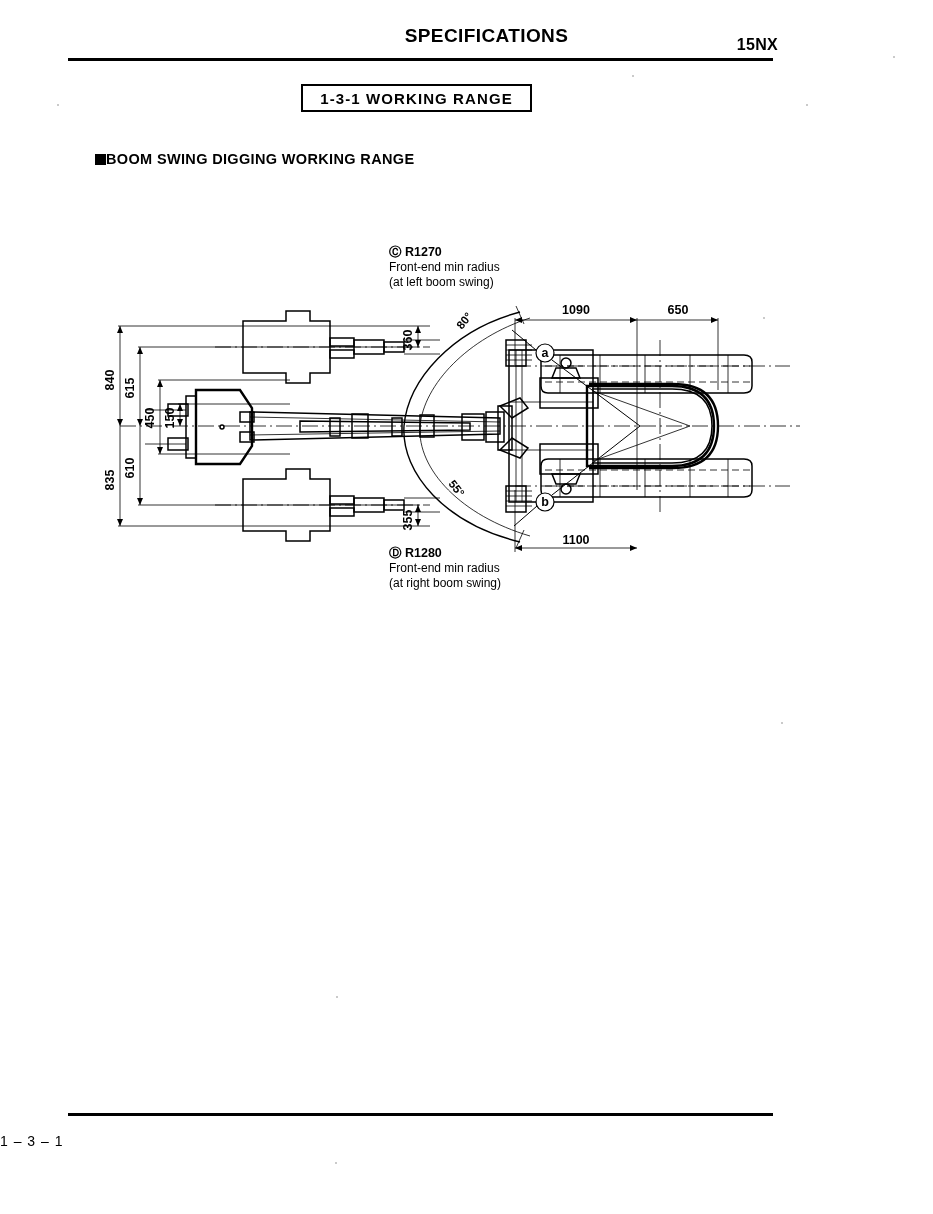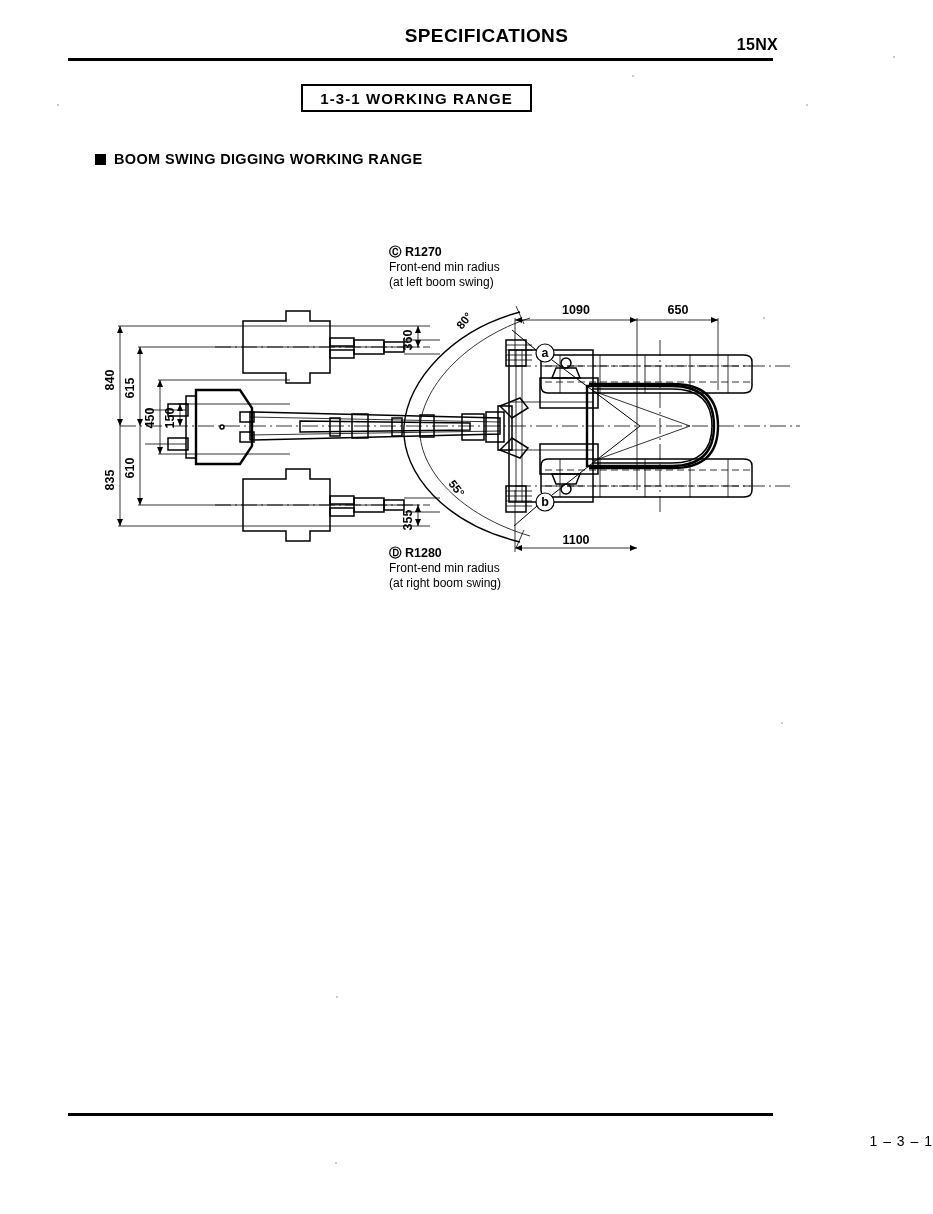--- a/index.html
+++ b/index.html
@@ -63,21 +63,21 @@
     letter-spacing: 1.1px;
     white-space: nowrap;
   }
 
   
   #subsection {
     position: absolute;
     left: 95px; top: 151px;
     display: flex;
     align-items: center;
-    gap: 8px;
+    gap: 0;
   }
   #subsection-bullet {
     width: 11px; height: 11px;
     background: #000;
   }
   #subsection-label {
     font-size: 14.5px;
     font-weight: bold;
     letter-spacing: 0.35px;
     white-space: nowrap;
@@ -95,21 +95,21 @@
   #footer-rule {
     position: absolute;
     left: 68px; top: 1113px;
     width: 705px; height: 3px;
     background: #000;
   }
   #page-number {
     position: absolute;
     left: 0; top: 1133px;
     width: 933px;
-    text-align: right;
+    text-align: left;
     font-size: 14px;
     letter-spacing: 1px;
   }
 
   
   .speck {
     position: absolute;
     background: #b9b9b9;
     width: 2px; height: 2px;
     border-radius: 50%;

